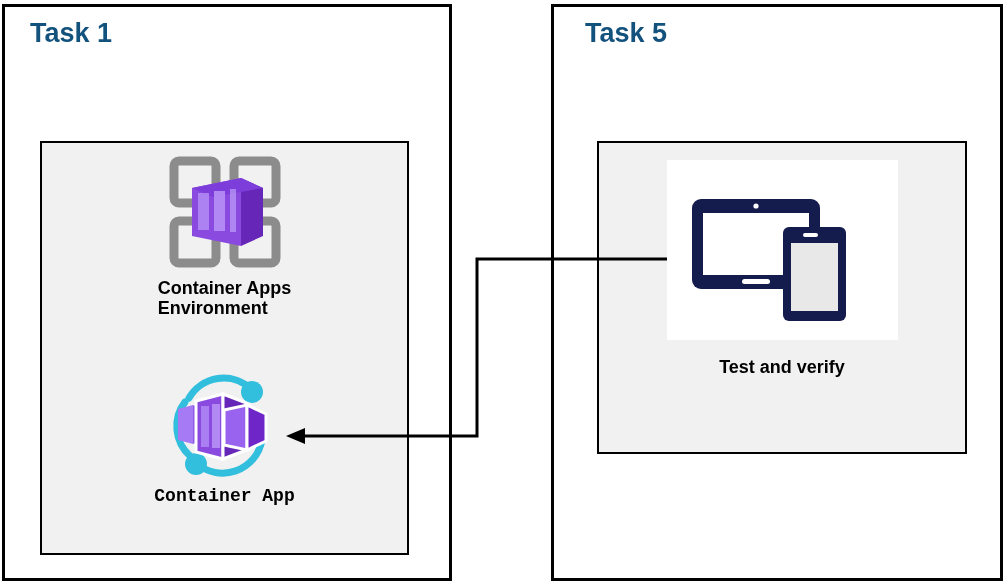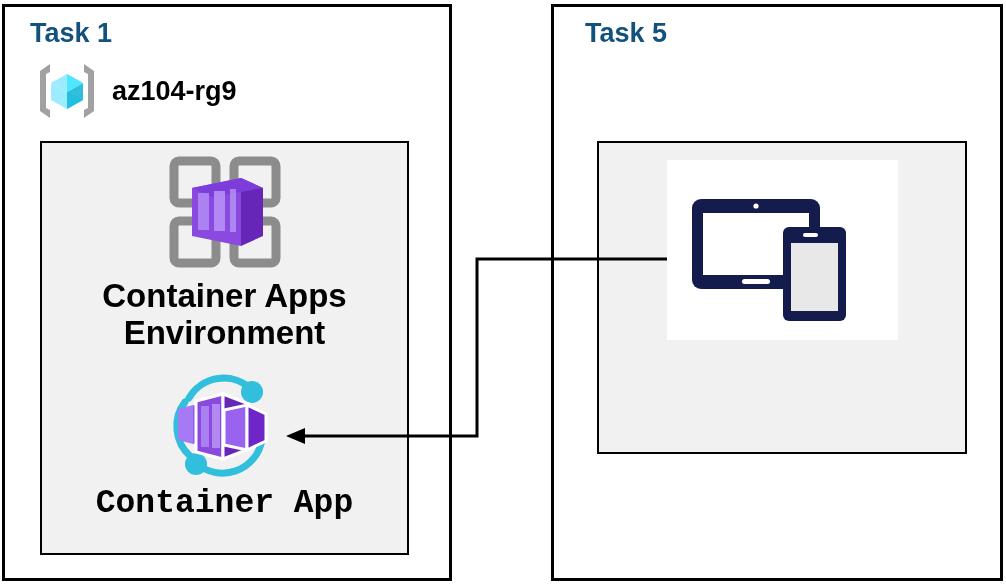--- a/index.html
+++ b/index.html
@@ -67,24 +67,24 @@
   }
 
   
   .node {
     position: absolute;
     display: flex;
     flex-direction: column;
     align-items: center;
   }
   .node-label {
-    font-size: 33px;
+    font-size: 18px;
     font-weight: bold;
     color: #000000;
-    text-align: center;
+    text-align: left;
     line-height: 1.12;
     white-space: pre-line;
     margin-top: 4px;
   }
 
   #cae-node { left: 40px; top: 150px; width: 369px; }
   #ca-node  { left: 40px; top: 368px; width: 369px; font-family: Liberation Mono, monospace; }
 
   #test-node { left: 597px; top: 160px; width: 370px; }
   #test-icon-bg {
@@ -111,37 +111,20 @@
 </style>
 </head>
 <body>
 
 <div id="canvas">
 
   <div class="task-panel" id="task1-panel"></div>
 
   <div class="task-title" id="task1-title">Task 1</div>
 
-  <div id="rg-header">
-    <span>
-      <svg width="66" height="66" viewBox="0 0 66 66" aria-hidden="true">
-
-        <path d="M16 6 L6 13 L6 53 L16 60 L16 52 L12 50 L12 16 L16 14 Z" fill="#a0a1a2"></path>
-
-        <path d="M50 6 L60 13 L60 53 L50 60 L50 52 L54 50 L54 16 L50 14 Z" fill="#a0a1a2"></path>
-
-        <path d="M33 16 L49 25 L33 34 L17 25 Z" fill="#9cebff"></path>
-        <path d="M17 25 L33 34 L33 51 L17 42 Z" fill="#9cebff"></path>
-        <path d="M49 25 L49 42 L33 51 L33 34 Z" fill="#32bedd"></path>
-        <path d="M33 16 L49 25 L33 34 Z" fill="#50e6ff"></path>
-        <path d="M33 34 L49 42 L33 51 Z" fill="#1ec0dd" opacity="0.75"></path>
-      </svg>
-    </span>
-    <span id="rg-name">az104-rg9</span>
-  </div>
 
   <div class="group-box" id="rg-group-box"></div>
 
   <div class="node" id="cae-node">
     <span>
       <svg width="124" height="124" viewBox="0 0 124 124" aria-hidden="true">
 
         <g fill="none" stroke="#8c8c8c" stroke-width="9" stroke-linejoin="round">
           <rect x="11" y="11" width="42" height="42" rx="5"></rect>
           <rect x="71" y="11" width="42" height="42" rx="5"></rect>
@@ -205,20 +188,21 @@
           <rect x="21" y="38" width="106" height="62" fill="#ffffff"></rect>
           <circle cx="74" cy="31" r="2.6" fill="#ffffff"></circle>
           <rect x="60" y="104" width="28" height="5" rx="2.5" fill="#ffffff"></rect>
 
           <rect x="101" y="52" width="63" height="94" rx="6" fill="#141b4d"></rect>
           <rect x="109" y="68" width="47" height="68" fill="#e8e8e8"></rect>
           <rect x="121" y="58" width="15" height="4" rx="2" fill="#ffffff"></rect>
         </svg>
       </span>
     </div>
+    <div class="node-label">Test and verify</div>
   </div>
 
   <svg id="connector" viewBox="0 0 1006 584">
     <polyline points="667,259 477,259 477,436 295,436" fill="none" stroke="#000000" stroke-width="3"></polyline>
     <polygon points="286,436 305,428 305,444" fill="#000000"></polygon>
   </svg>
 
 </div>
 
 </body></html>

